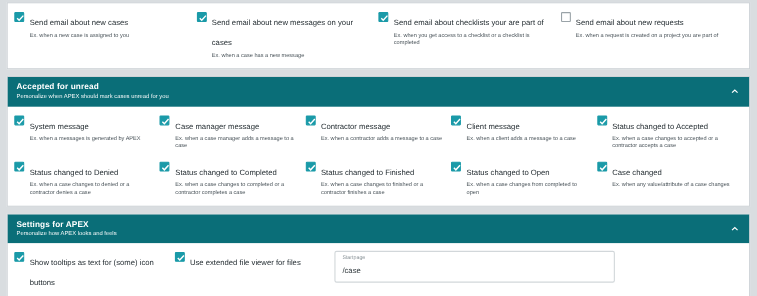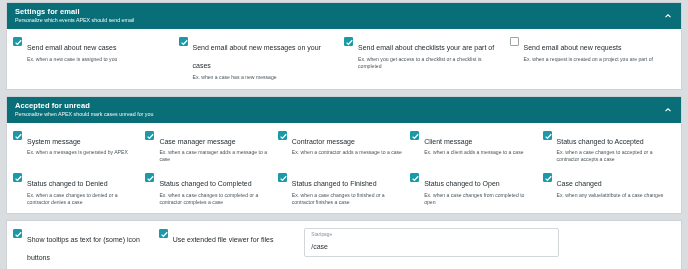--- a/index.html
+++ b/index.html
@@ -51,231 +51,231 @@
   .field-row { display: flex; align-items: center; justify-content: space-between; margin-top: 3px; }
   .field-value { font-size: 7px; color: #2b3438; }
   .trash { width: 9px; height: 10px; flex: 0 0 auto; }
 </style>
 </head>
 <body>
 
 <div class="page">
 
   <div class="panel">
+    <div class="panel-body">
+      <div class="col-4">
+        <div class="opt">
+          <span class="cbox on">
+              <svg viewBox="0 0 9 9" width="9" height="9">
+                <path d="M1.6 4.6 L3.4 6.4 L7.2 2.2" fill="none" stroke="#fff" stroke-width="1.3"></path>
+              </svg>
+            </span>
+          <span class="opt-text">
+            <span class="opt-label">Send email about new cases</span>
+            <div class="opt-desc">Ex. when a new case is assigned to you</div>
+          </span>
+        </div>
+      </div>
+      <div class="col-4">
+        <div class="opt">
+          <span class="cbox on">
+              <svg viewBox="0 0 9 9" width="9" height="9">
+                <path d="M1.6 4.6 L3.4 6.4 L7.2 2.2" fill="none" stroke="#fff" stroke-width="1.3"></path>
+              </svg>
+            </span>
+          <span class="opt-text">
+            <span class="opt-label">Send email about new messages on your cases</span>
+            <div class="opt-desc">Ex. when a case has a new message</div>
+          </span>
+        </div>
+      </div>
+      <div class="col-4">
+        <div class="opt">
+          <span class="cbox on">
+              <svg viewBox="0 0 9 9" width="9" height="9">
+                <path d="M1.6 4.6 L3.4 6.4 L7.2 2.2" fill="none" stroke="#fff" stroke-width="1.3"></path>
+              </svg>
+            </span>
+          <span class="opt-text">
+            <span class="opt-label">Send email about checklists your are part of</span>
+            <div class="opt-desc">Ex. when you get access to a checklist or a checklist is completed</div>
+          </span>
+        </div>
+      </div>
+      <div class="col-4">
+        <div class="opt">
+          <span class="cbox off"></span>
+          <span class="opt-text">
+            <span class="opt-label">Send email about new requests</span>
+            <div class="opt-desc">Ex. when a request is created on a project you are part of</div>
+          </span>
+        </div>
+      </div>
+    </div>
+  </div>
+
+  <div class="panel">
     <div class="panel-header">
       <div>
-        <div class="panel-title">Settings for email</div>
-        <div class="panel-sub">Personalize which events APEX should send email</div>
+        <div class="panel-title">Accepted for unread</div>
+        <div class="panel-sub">Personalize when APEX should mark cases unread for you</div>
       </div>
       <span class="chevron">
         <svg viewBox="0 0 10 10" width="10" height="10">
             <path d="M2.5 6.2 L5 3.8 L7.5 6.2" fill="none" stroke="#ffffff" stroke-width="1.1"></path>
           </svg>
       </span>
     </div>
     <div class="panel-body">
-      <div class="col-4">
-        <div class="opt">
-          <span class="cbox on">
-              <svg viewBox="0 0 9 9" width="9" height="9">
-                <path d="M1.6 4.6 L3.4 6.4 L7.2 2.2" fill="none" stroke="#fff" stroke-width="1.3"></path>
-              </svg>
-            </span>
-          <span class="opt-text">
-            <span class="opt-label">Send email about new cases</span>
-            <div class="opt-desc">Ex. when a new case is assigned to you</div>
-          </span>
-        </div>
-      </div>
-      <div class="col-4">
-        <div class="opt">
-          <span class="cbox on">
-              <svg viewBox="0 0 9 9" width="9" height="9">
-                <path d="M1.6 4.6 L3.4 6.4 L7.2 2.2" fill="none" stroke="#fff" stroke-width="1.3"></path>
-              </svg>
-            </span>
-          <span class="opt-text">
-            <span class="opt-label">Send email about new messages on your cases</span>
-            <div class="opt-desc">Ex. when a case has a new message</div>
-          </span>
-        </div>
-      </div>
-      <div class="col-4">
-        <div class="opt">
-          <span class="cbox on">
-              <svg viewBox="0 0 9 9" width="9" height="9">
-                <path d="M1.6 4.6 L3.4 6.4 L7.2 2.2" fill="none" stroke="#fff" stroke-width="1.3"></path>
-              </svg>
-            </span>
-          <span class="opt-text">
-            <span class="opt-label">Send email about checklists your are part of</span>
-            <div class="opt-desc">Ex. when you get access to a checklist or a checklist is completed</div>
-          </span>
-        </div>
-      </div>
-      <div class="col-4">
-        <div class="opt">
-          <span class="cbox off"></span>
-          <span class="opt-text">
-            <span class="opt-label">Send email about new requests</span>
-            <div class="opt-desc">Ex. when a request is created on a project you are part of</div>
-          </span>
-        </div>
-      </div>
+      <div class="col-5">
+          <div class="opt">
+        <span class="cbox on">
+              <svg viewBox="0 0 9 9" width="9" height="9">
+                <path d="M1.6 4.6 L3.4 6.4 L7.2 2.2" fill="none" stroke="#fff" stroke-width="1.3"></path>
+              </svg>
+            </span>
+        <span class="opt-text">
+          <span class="opt-label">System message</span>
+          <div class="opt-desc">Ex. when a messages is generated by APEX</div>
+        </span>
+          </div>
+        </div>
+      <div class="col-5">
+          <div class="opt">
+        <span class="cbox on">
+              <svg viewBox="0 0 9 9" width="9" height="9">
+                <path d="M1.6 4.6 L3.4 6.4 L7.2 2.2" fill="none" stroke="#fff" stroke-width="1.3"></path>
+              </svg>
+            </span>
+        <span class="opt-text">
+          <span class="opt-label">Case manager message</span>
+          <div class="opt-desc">Ex. when a case manager adds a message to a case</div>
+        </span>
+          </div>
+        </div>
+      <div class="col-5">
+          <div class="opt">
+        <span class="cbox on">
+              <svg viewBox="0 0 9 9" width="9" height="9">
+                <path d="M1.6 4.6 L3.4 6.4 L7.2 2.2" fill="none" stroke="#fff" stroke-width="1.3"></path>
+              </svg>
+            </span>
+        <span class="opt-text">
+          <span class="opt-label">Contractor message</span>
+          <div class="opt-desc">Ex. when a contractor adds a message to a case</div>
+        </span>
+          </div>
+        </div>
+      <div class="col-5">
+          <div class="opt">
+        <span class="cbox on">
+              <svg viewBox="0 0 9 9" width="9" height="9">
+                <path d="M1.6 4.6 L3.4 6.4 L7.2 2.2" fill="none" stroke="#fff" stroke-width="1.3"></path>
+              </svg>
+            </span>
+        <span class="opt-text">
+          <span class="opt-label">Client message</span>
+          <div class="opt-desc">Ex. when a client adds a message to a case</div>
+        </span>
+          </div>
+        </div>
+      <div class="col-5">
+          <div class="opt">
+        <span class="cbox on">
+              <svg viewBox="0 0 9 9" width="9" height="9">
+                <path d="M1.6 4.6 L3.4 6.4 L7.2 2.2" fill="none" stroke="#fff" stroke-width="1.3"></path>
+              </svg>
+            </span>
+        <span class="opt-text">
+          <span class="opt-label">Status changed to Accepted</span>
+          <div class="opt-desc">Ex. when a case changes to accepted or a contractor accepts a case</div>
+        </span>
+          </div>
+        </div>
+
+      <div class="col-5 row2">
+          <div class="opt">
+        <span class="cbox on">
+              <svg viewBox="0 0 9 9" width="9" height="9">
+                <path d="M1.6 4.6 L3.4 6.4 L7.2 2.2" fill="none" stroke="#fff" stroke-width="1.3"></path>
+              </svg>
+            </span>
+        <span class="opt-text">
+          <span class="opt-label">Status changed to Denied</span>
+          <div class="opt-desc">Ex. when a case changes to denied or a contractor denies a case</div>
+        </span>
+          </div>
+        </div>
+      <div class="col-5 row2">
+          <div class="opt">
+        <span class="cbox on">
+              <svg viewBox="0 0 9 9" width="9" height="9">
+                <path d="M1.6 4.6 L3.4 6.4 L7.2 2.2" fill="none" stroke="#fff" stroke-width="1.3"></path>
+              </svg>
+            </span>
+        <span class="opt-text">
+          <span class="opt-label">Status changed to Completed</span>
+          <div class="opt-desc">Ex. when a case changes to completed or a contractor completes a case</div>
+        </span>
+          </div>
+        </div>
+      <div class="col-5 row2">
+          <div class="opt">
+        <span class="cbox on">
+              <svg viewBox="0 0 9 9" width="9" height="9">
+                <path d="M1.6 4.6 L3.4 6.4 L7.2 2.2" fill="none" stroke="#fff" stroke-width="1.3"></path>
+              </svg>
+            </span>
+        <span class="opt-text">
+          <span class="opt-label">Status changed to Finished</span>
+          <div class="opt-desc">Ex. when a case changes to finished or a contractor finishes a case</div>
+        </span>
+          </div>
+        </div>
+      <div class="col-5 row2">
+          <div class="opt">
+        <span class="cbox on">
+              <svg viewBox="0 0 9 9" width="9" height="9">
+                <path d="M1.6 4.6 L3.4 6.4 L7.2 2.2" fill="none" stroke="#fff" stroke-width="1.3"></path>
+              </svg>
+            </span>
+        <span class="opt-text">
+          <span class="opt-label">Status changed to Open</span>
+          <div class="opt-desc">Ex. when a case changes from completed to open</div>
+        </span>
+          </div>
+        </div>
+      <div class="col-5 row2">
+          <div class="opt">
+        <span class="cbox on">
+              <svg viewBox="0 0 9 9" width="9" height="9">
+                <path d="M1.6 4.6 L3.4 6.4 L7.2 2.2" fill="none" stroke="#fff" stroke-width="1.3"></path>
+              </svg>
+            </span>
+        <span class="opt-text">
+          <span class="opt-label">Case changed</span>
+          <div class="opt-desc">Ex. when any value/attribute of a case changes</div>
+        </span>
+          </div>
+        </div>
     </div>
   </div>
 
   <div class="panel">
     <div class="panel-header">
       <div>
-        <div class="panel-title">Accepted for unread</div>
-        <div class="panel-sub">Personalize when APEX should mark cases unread for you</div>
+        <div class="panel-title">Settings for APEX</div>
+        <div class="panel-sub">Personalize how APEX looks and feels</div>
       </div>
       <span class="chevron">
         <svg viewBox="0 0 10 10" width="10" height="10">
             <path d="M2.5 6.2 L5 3.8 L7.5 6.2" fill="none" stroke="#ffffff" stroke-width="1.1"></path>
           </svg>
       </span>
     </div>
-    <div class="panel-body">
-      <div class="col-5">
-          <div class="opt">
-        <span class="cbox on">
-              <svg viewBox="0 0 9 9" width="9" height="9">
-                <path d="M1.6 4.6 L3.4 6.4 L7.2 2.2" fill="none" stroke="#fff" stroke-width="1.3"></path>
-              </svg>
-            </span>
-        <span class="opt-text">
-          <span class="opt-label">System message</span>
-          <div class="opt-desc">Ex. when a messages is generated by APEX</div>
-        </span>
-          </div>
-        </div>
-      <div class="col-5">
-          <div class="opt">
-        <span class="cbox on">
-              <svg viewBox="0 0 9 9" width="9" height="9">
-                <path d="M1.6 4.6 L3.4 6.4 L7.2 2.2" fill="none" stroke="#fff" stroke-width="1.3"></path>
-              </svg>
-            </span>
-        <span class="opt-text">
-          <span class="opt-label">Case manager message</span>
-          <div class="opt-desc">Ex. when a case manager adds a message to a case</div>
-        </span>
-          </div>
-        </div>
-      <div class="col-5">
-          <div class="opt">
-        <span class="cbox on">
-              <svg viewBox="0 0 9 9" width="9" height="9">
-                <path d="M1.6 4.6 L3.4 6.4 L7.2 2.2" fill="none" stroke="#fff" stroke-width="1.3"></path>
-              </svg>
-            </span>
-        <span class="opt-text">
-          <span class="opt-label">Contractor message</span>
-          <div class="opt-desc">Ex. when a contractor adds a message to a case</div>
-        </span>
-          </div>
-        </div>
-      <div class="col-5">
-          <div class="opt">
-        <span class="cbox on">
-              <svg viewBox="0 0 9 9" width="9" height="9">
-                <path d="M1.6 4.6 L3.4 6.4 L7.2 2.2" fill="none" stroke="#fff" stroke-width="1.3"></path>
-              </svg>
-            </span>
-        <span class="opt-text">
-          <span class="opt-label">Client message</span>
-          <div class="opt-desc">Ex. when a client adds a message to a case</div>
-        </span>
-          </div>
-        </div>
-      <div class="col-5">
-          <div class="opt">
-        <span class="cbox on">
-              <svg viewBox="0 0 9 9" width="9" height="9">
-                <path d="M1.6 4.6 L3.4 6.4 L7.2 2.2" fill="none" stroke="#fff" stroke-width="1.3"></path>
-              </svg>
-            </span>
-        <span class="opt-text">
-          <span class="opt-label">Status changed to Accepted</span>
-          <div class="opt-desc">Ex. when a case changes to accepted or a contractor accepts a case</div>
-        </span>
-          </div>
-        </div>
-
-      <div class="col-5 row2">
-          <div class="opt">
-        <span class="cbox on">
-              <svg viewBox="0 0 9 9" width="9" height="9">
-                <path d="M1.6 4.6 L3.4 6.4 L7.2 2.2" fill="none" stroke="#fff" stroke-width="1.3"></path>
-              </svg>
-            </span>
-        <span class="opt-text">
-          <span class="opt-label">Status changed to Denied</span>
-          <div class="opt-desc">Ex. when a case changes to denied or a contractor denies a case</div>
-        </span>
-          </div>
-        </div>
-      <div class="col-5 row2">
-          <div class="opt">
-        <span class="cbox on">
-              <svg viewBox="0 0 9 9" width="9" height="9">
-                <path d="M1.6 4.6 L3.4 6.4 L7.2 2.2" fill="none" stroke="#fff" stroke-width="1.3"></path>
-              </svg>
-            </span>
-        <span class="opt-text">
-          <span class="opt-label">Status changed to Completed</span>
-          <div class="opt-desc">Ex. when a case changes to completed or a contractor completes a case</div>
-        </span>
-          </div>
-        </div>
-      <div class="col-5 row2">
-          <div class="opt">
-        <span class="cbox on">
-              <svg viewBox="0 0 9 9" width="9" height="9">
-                <path d="M1.6 4.6 L3.4 6.4 L7.2 2.2" fill="none" stroke="#fff" stroke-width="1.3"></path>
-              </svg>
-            </span>
-        <span class="opt-text">
-          <span class="opt-label">Status changed to Finished</span>
-          <div class="opt-desc">Ex. when a case changes to finished or a contractor finishes a case</div>
-        </span>
-          </div>
-        </div>
-      <div class="col-5 row2">
-          <div class="opt">
-        <span class="cbox on">
-              <svg viewBox="0 0 9 9" width="9" height="9">
-                <path d="M1.6 4.6 L3.4 6.4 L7.2 2.2" fill="none" stroke="#fff" stroke-width="1.3"></path>
-              </svg>
-            </span>
-        <span class="opt-text">
-          <span class="opt-label">Status changed to Open</span>
-          <div class="opt-desc">Ex. when a case changes from completed to open</div>
-        </span>
-          </div>
-        </div>
-      <div class="col-5 row2">
-          <div class="opt">
-        <span class="cbox on">
-              <svg viewBox="0 0 9 9" width="9" height="9">
-                <path d="M1.6 4.6 L3.4 6.4 L7.2 2.2" fill="none" stroke="#fff" stroke-width="1.3"></path>
-              </svg>
-            </span>
-        <span class="opt-text">
-          <span class="opt-label">Case changed</span>
-          <div class="opt-desc">Ex. when any value/attribute of a case changes</div>
-        </span>
-          </div>
-        </div>
-    </div>
-  </div>
-
-  <div class="panel">
     <div class="panel-body">
       <div class="col-3">
         <div class="opt">
           <span class="cbox on">
               <svg viewBox="0 0 9 9" width="9" height="9">
                 <path d="M1.6 4.6 L3.4 6.4 L7.2 2.2" fill="none" stroke="#fff" stroke-width="1.3"></path>
               </svg>
             </span>
           <span class="opt-text">
             <span class="opt-label">Show tooltips as text for (some) icon buttons</span>

